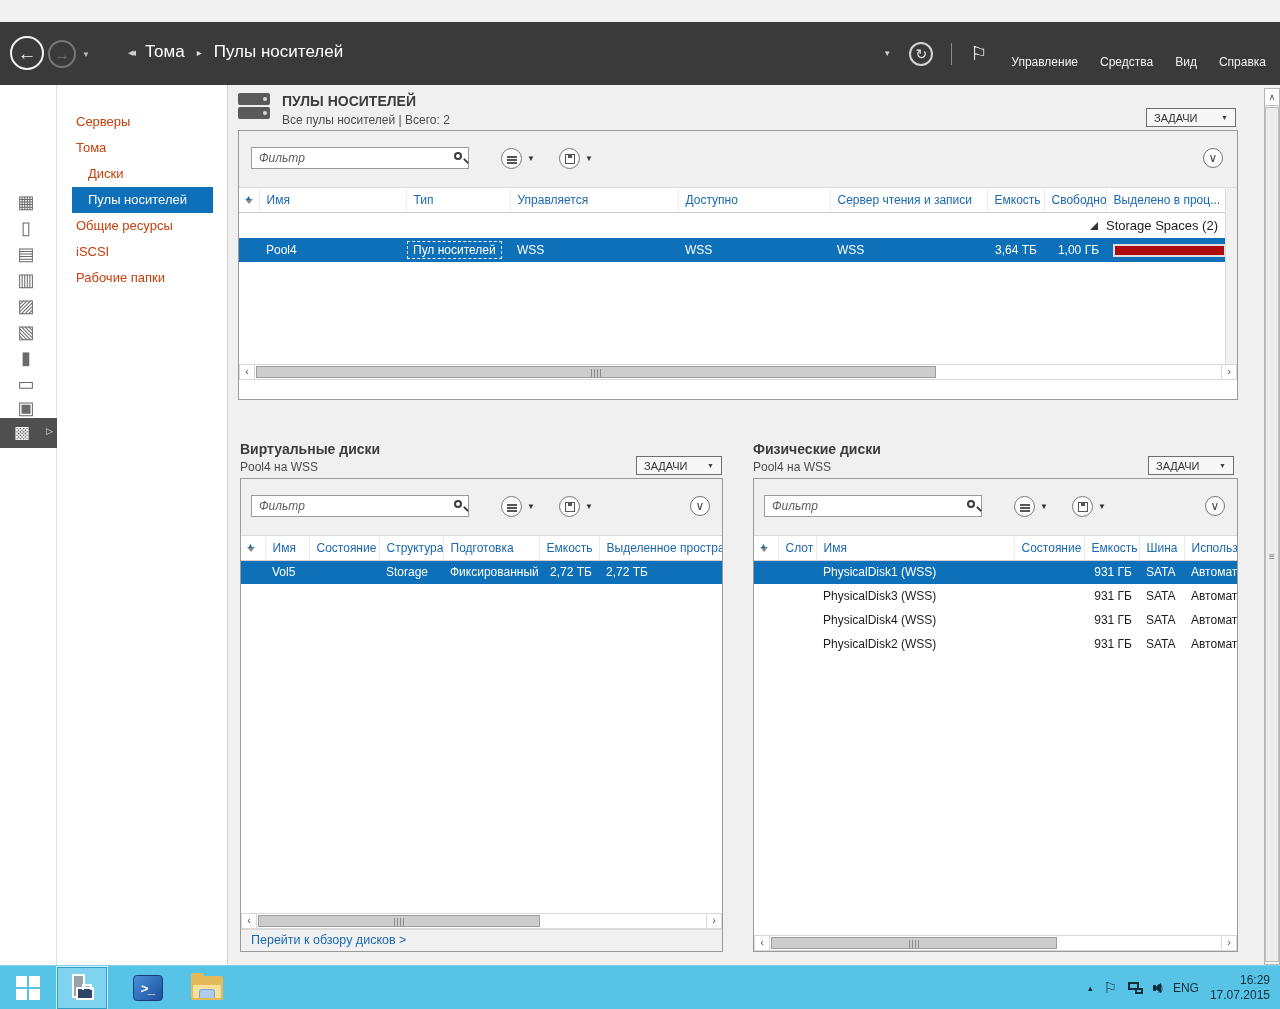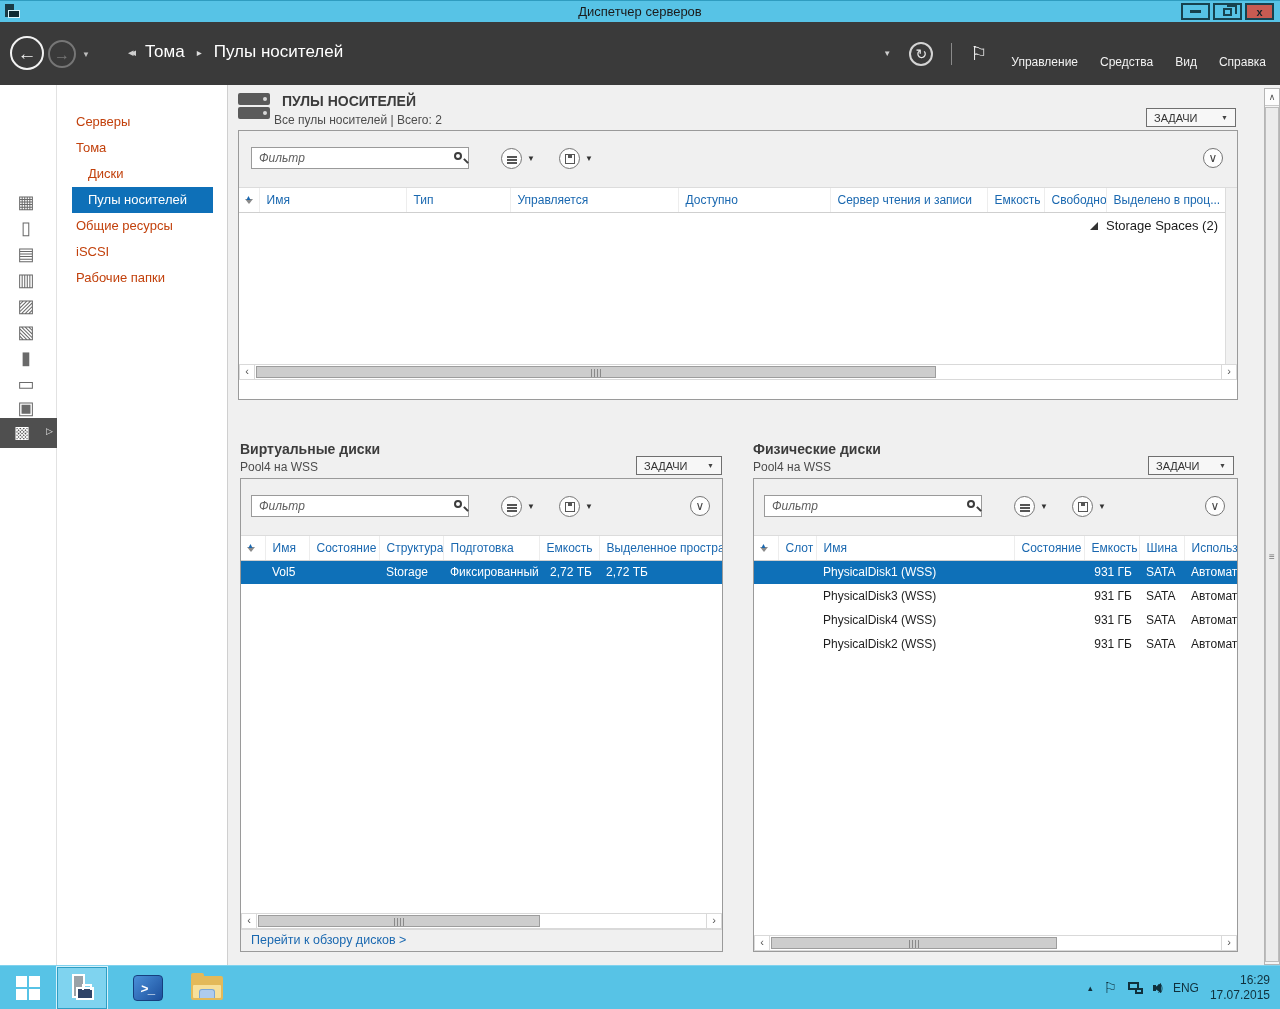--- a/index.html
+++ b/index.html
@@ -134,36 +134,20 @@
   .spk .base { width:3px; height:6px; background:#10303c; margin-left:-8px; }
   .spk .waves { font-size:9px; letter-spacing:-1px; margin-left:2px; color:#10303c; }
   .traylang { font-size:12px; }
   .trayclock { text-align:right; font-size:12px; line-height:15px; padding-right:4px; }
 </style>
 </head>
 <body>
 
 <div id="screen">
 
-  <div class="titlebar">
-    <div class="appicon">
-        <i class="srv"></i>
-        <i class="case"></i>
-      </div>
-    <div class="wtitle">Диспетчер серверов</div>
-    <div class="winctrls">
-      <div class="wbtn">
-          <div class="minbar"></div>
-        </div>
-      <div class="wbtn">
-          <div class="restsq"></div>
-        </div>
-      <div class="wbtn close">x</div>
-    </div>
-  </div>
 
   <div class="navbar">
     <div class="navcirc back">←</div>
     <div class="navcirc fwd">→</div>
     <div class="fwdcaret">▼</div>
     <div class="crumbs">
       <span class="crumbprev">◂◂</span>
       <span class="crumb">Тома</span>
       <span class="crumbsep">▸</span>
       <span class="crumb">Пулы носителей</span>
@@ -210,21 +194,21 @@
 
   <div class="content">
 
     <div style="position:absolute;left:10px;top:7px;width:34px;height:28px">
       <div style="position:absolute;left:0;top:1px;width:32px;height:12px;background:#5a5a5a;border-radius:2px"></div>
       <div style="position:absolute;left:0;top:15px;width:32px;height:12px;background:#5a5a5a;border-radius:2px"></div>
       <div style="position:absolute;right:5px;top:5px;width:4px;height:4px;background:#d9d9d9;border-radius:50%"></div>
       <div style="position:absolute;right:5px;top:19px;width:4px;height:4px;background:#d9d9d9;border-radius:50%"></div>
     </div>
     <div style="position:absolute;left:54px;top:8px" class="secthead-title">ПУЛЫ НОСИТЕЛЕЙ</div>
-    <div style="position:absolute;left:46px;top:26px" class="secthead-sub">Все пулы носителей | Всего: 2</div>
+    <div style="position:absolute;left:54px;top:26px" class="secthead-sub">Все пулы носителей | Всего: 2</div>
     <div class="tasksbtn" style="left:918px;top:23px;width:90px">
       <span>ЗАДАЧИ</span>
         <span class="c">▼</span>
     </div>
 
     <div class="panel" style="left:10px;top:45px;width:1000px;height:270px">
       <div class="toolbar">
         <div class="filterwrap" style="left:12px">
           <input type="text" placeholder="Фильтр" style="">
           <span class="mag"></span>
@@ -266,20 +250,33 @@
             <th>Сервер чтения и записи</th>
             <th class="num">Емкость</th>
             <th class="num">Свободно</th>
             <th>Выделено в проц...</th>
           </tr>
         </thead>
         <tbody>
           <tr class="grp">
             <td colspan="9" style="padding-left:12px"><span class="expander"></span><span>Storage Spaces (2)</span></td>
           </tr>
+          <tr class="sel">
+            <td></td>
+            <td>Pool4</td>
+            <td><span class="dotted">Пул носителей</span></td>
+            <td>WSS</td>
+            <td>WSS</td>
+            <td>WSS</td>
+            <td class="num">3,64 ТБ</td>
+            <td class="num">1,00 ГБ</td>
+            <td>
+                <div class="allocbar"></div>
+              </td>
+          </tr>
         </tbody>
       </table>
 
       <div class="vtrack" style="left:986px;top:57px;width:12px;height:176px"></div>
 
       <div class="hscroll" style="top:233px">
         <div class="harrow">‹</div>
         <div class="harrow r">›</div>
         <div class="hthumb" style="left:16px;width:680px"></div>
       </div>

